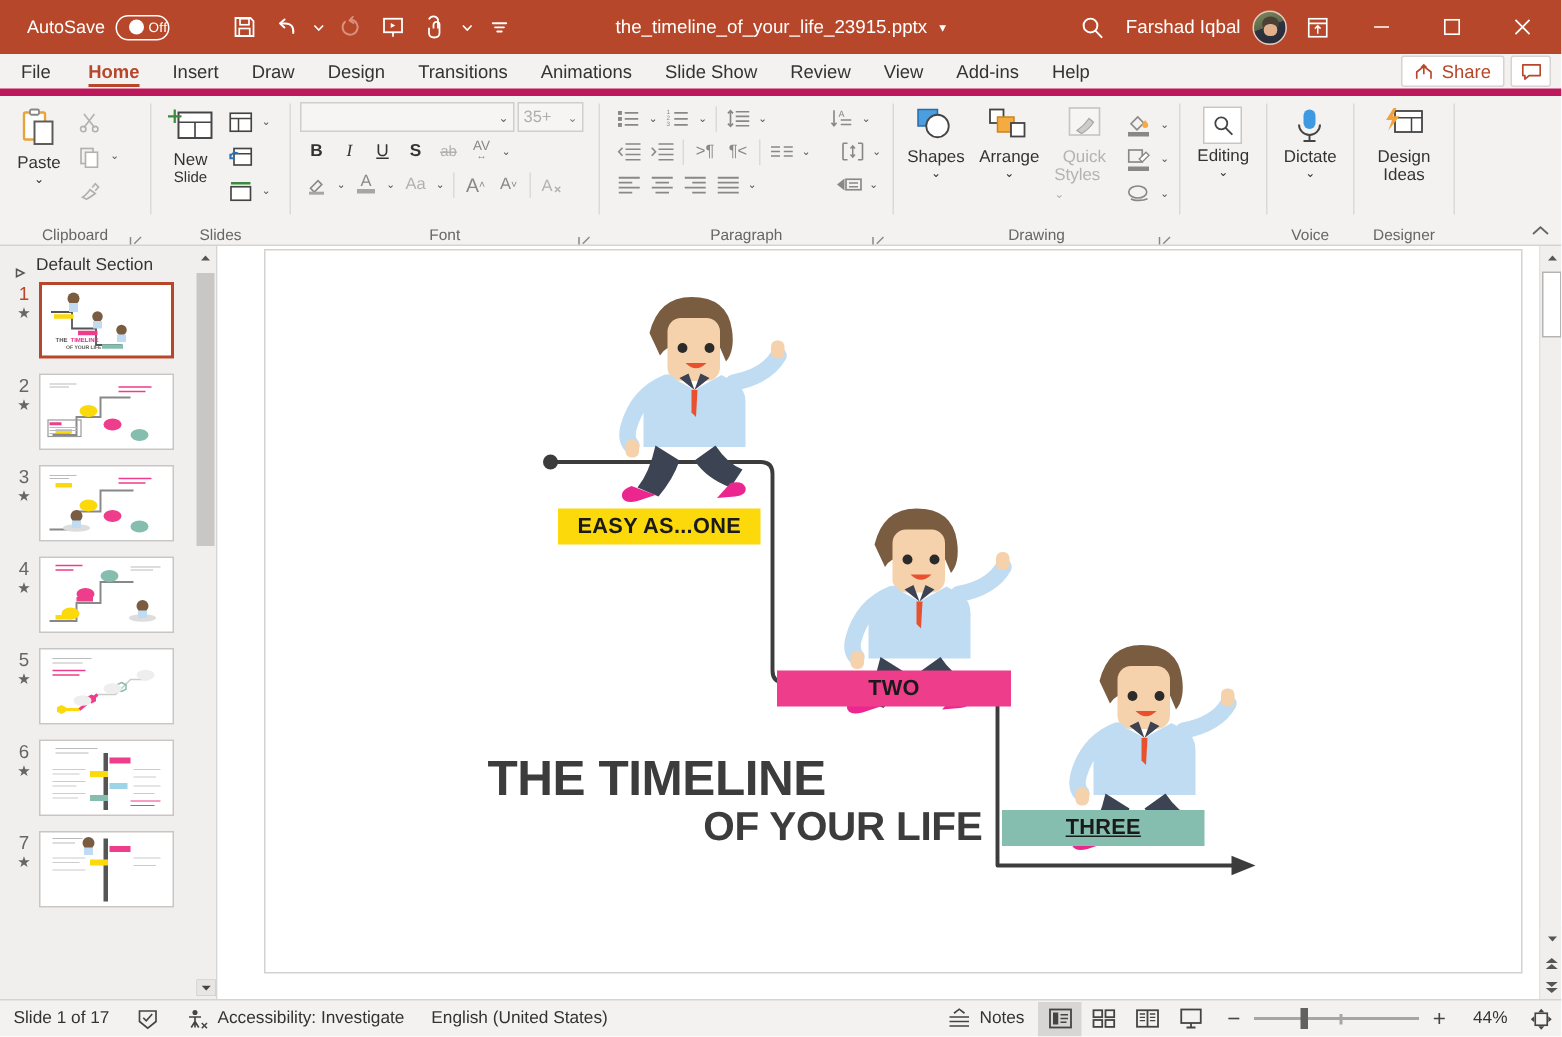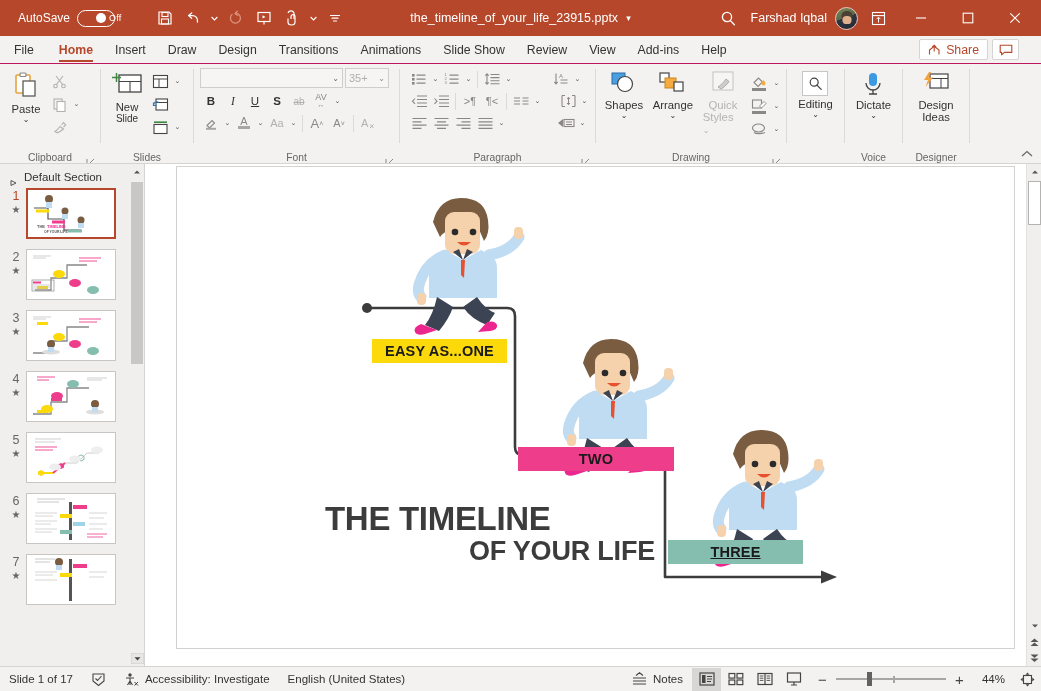--- a/index.html
+++ b/index.html
@@ -14,21 +14,21 @@
   
   .titlebar {
     height: 36px; background: #b7472a; color: #fff;
     display: flex; align-items: center; flex: none;
     font-size: 12px; position: relative; gap: 23px;
   }
   .autosave-wrap { display: flex; align-items: center; margin-left: 18px; gap: 7px; }
   .autosave-label { font-size: 12px; color: #fff; }
   .toggle {
     width: 36px; height: 17px; border-radius: 9px; border: 1.4px solid #fff;
-    display: flex; align-items: center; padding: 0 18px; gap: 3px;
+    display: flex; align-items: center; padding: 0 8px; gap: 3px;
   }
   .toggle .knob { width: 10px; height: 10px; border-radius: 50%; background: #fff; flex: none;}
   .toggle .off { font-size: 9px; color: #fff; letter-spacing: .2px; }
   .qat { display: flex; align-items: center; gap: 2px; margin-left: 14px; }
   .qat-btn {
     width: 26px; height: 26px; display: flex; align-items: center; justify-content: center;
     border-radius: 2px;
   }
   .qat-btn svg { display:block; }
   .qat-car { width: 13px; height: 26px; display:flex; align-items:center; justify-content:center;}
@@ -58,33 +58,33 @@
   .avatar::after {
     content:''; position:absolute; left:50%; top:8px; transform:translateX(-50%);
     width:9px; height:8px; border-radius:45%; background:#e3b08e;
   }
   .ribbon-display { width: 36px; height: 30px; display:flex; align-items:center; justify-content:center;}
   .wbtn { width: 45px; height: 36px; display: flex; align-items: center; justify-content: center; }
 
   
   .tabbar {
     height: 28px; background: #f3f2f1; display: flex; align-items: stretch; flex: none;
-    border-bottom: 1px solid #be185d; position: relative;
+    border-bottom: 5px solid #be185d; position: relative;
   }
   .tab {
     padding: 0 11px; display: flex; align-items: center; font-size: 12.3px;
     color: #333; position: relative; white-space: nowrap;
   }
   .tab:first-child { padding-left: 14px; padding-right: 14px;}
   .tab.active { color: #b7472a; font-weight: bold; }
   .tab.active::after {
     content: ''; position: absolute; left: 11px; right: 11px; bottom: 1px;
     height: 2.4px; background: #b7472a;
   }
-  .tabbar-right { margin-left: auto; display: flex; align-items: center; gap: 4px; padding-right: 22px; text-align: center; }
+  .tabbar-right { margin-left: auto; display: flex; align-items: center; gap: 4px; padding-right: 7px; text-align: center; }
   .share-btn {
     display: flex; align-items: center; gap: 5px; border: 1px solid #d6d4d2;
     background: #fff; color: #b7472a; font-size: 12.3px; height: 21px; padding: 0 8px;
     border-radius: 2px;
   }
   .comment-btn {
     width: 27px; height: 21px; border: 1px solid #d6d4d2; background: #fff;
     display: flex; align-items: center; justify-content: center; border-radius: 2px;
   }
 

